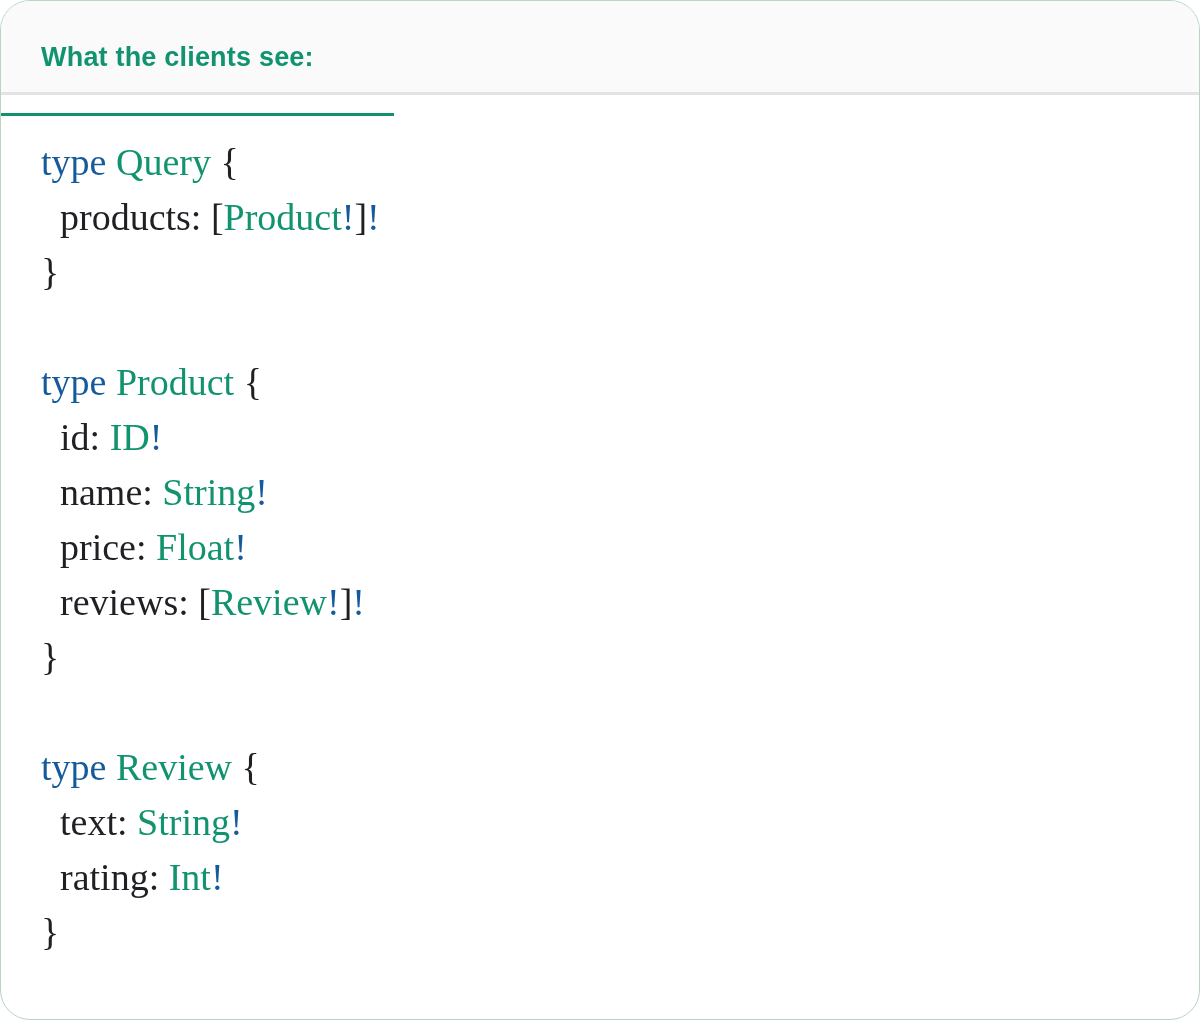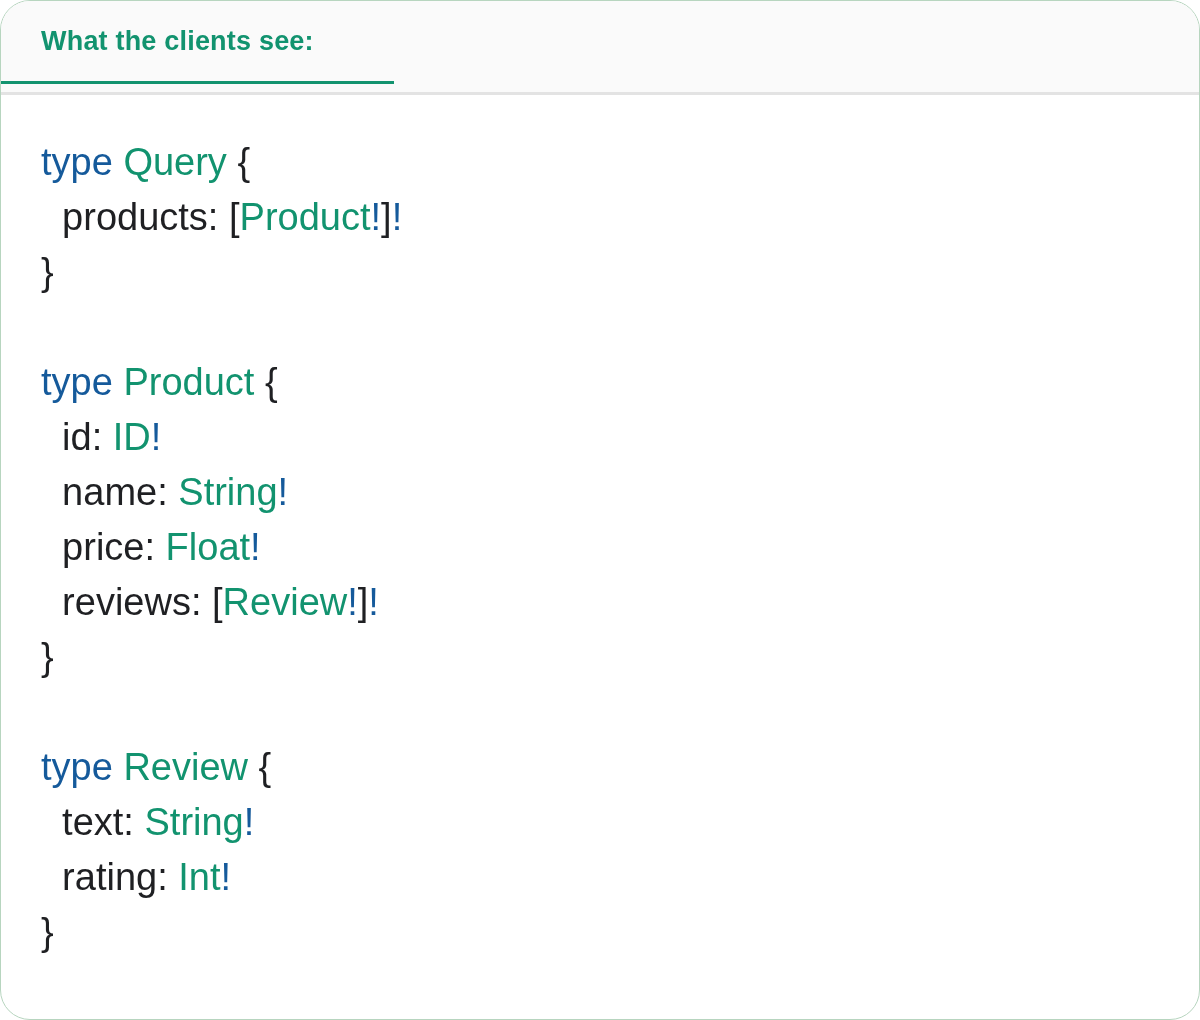--- a/index.html
+++ b/index.html
@@ -17,38 +17,38 @@
   }
   .tab-bar {
     position: relative;
     height: 94px;
     background: var(--color-header_background, #fafafa);
     border-bottom: 3px solid var(--color-tab_divider, #e3e3e3);
   }
   .tab {
     position: absolute;
     left: 0; top: 0;
-    height: 83px;
+    height: 115px;
     width: 393px;
     display: flex;
     align-items: center;
     padding-left: 40px;
     border-bottom: 3px solid var(--color-accent, #12936f);
     background: transparent;
     cursor: pointer;
   }
   .tab-label {
     color: var(--color-accent, #12936f);
     font-size: 27px;
     font-weight: 600;
     letter-spacing: 0.2px;
   }
   .code {
     padding: 40px 30px 0 40px;
-    font-family: Liberation Sans, sans-serif;
+    font-family: Liberation Serif, serif;
     font-size: 38px;
     line-height: 55px;
     color: var(--color-plain, #1f2023);
     white-space: pre;
   }
   .code-line { height: 55px; }
   .tok-plain     { color: var(--color-plain, #1f2023); }
   .tok-keyword   { color: var(--color-keyword, #155a9b); }
   .tok-type_name { color: var(--color-type_name, #12936f); }
   .tok-bang      { color: var(--color-bang, #155a9b); }

